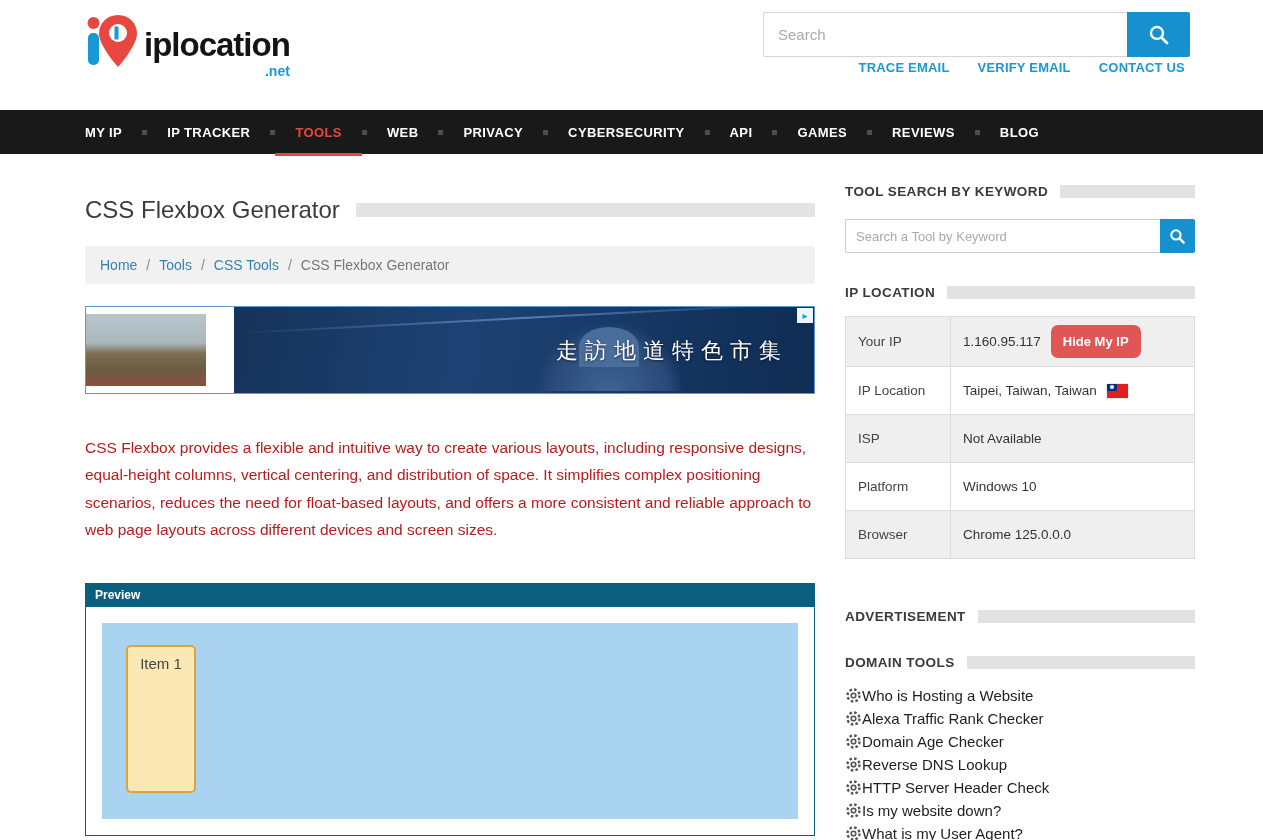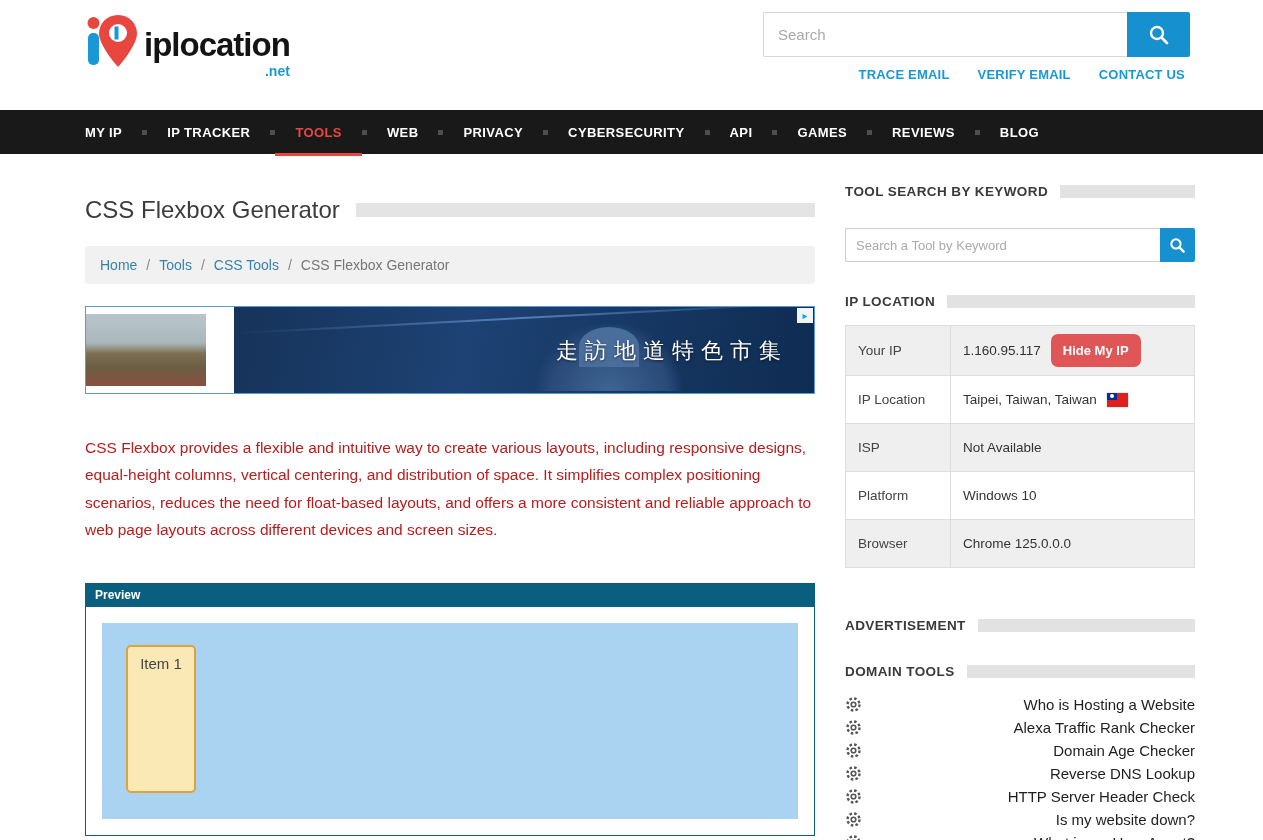--- a/index.html
+++ b/index.html
@@ -12,21 +12,21 @@
   .logo-text { position:relative; margin-left:4px; margin-top:14px; }
   .logo-main { font-size:33px; font-weight:bold; color:#141414; letter-spacing:-1px; }
   .logo-suffix { position:absolute; right:0; bottom:-15px; font-size:14px; font-weight:bold; color:#1899d6; }
   .search-box { position:absolute; top:12px; right:73px; display:flex; }
   .search-box input { width:364px; height:45px; border:1px solid #d6d6d6; border-right:none;
                       padding:0 14px; font-size:15px; color:#444; outline:none;
                       font-family:"Liberation Sans",sans-serif; border-radius:2px 0 0 2px; }
   .search-box input::placeholder { color:#a9a9a9; }
   .search-btn { width:63px; height:45px; background:#1790cf; border:none; cursor:pointer;
                 display:flex; align-items:center; justify-content:center; border-radius:0 2px 2px 0; }
-  .header-links { position:absolute; top:67px; right:78px; display:flex; gap:28px; }
+  .header-links { position:absolute; top:60px; right:78px; display:flex; gap:28px; }
   .header-links a { font-size:13px; font-weight:bold; color:#1899d6; text-decoration:none; cursor:pointer; letter-spacing:.2px; }
 
   
   .mainnav { height:44px; background:#191919; display:flex; align-items:center; padding-left:65px; }
   .nav-item { position:relative; height:48px; display:flex; align-items:center; padding:0 20px;
               color:#fff; font-size:13px; font-weight:bold; letter-spacing:.4px; text-decoration:none; cursor:pointer; }
   .nav-item.active { color:#e8473f; }
   .nav-item.active::after { content:""; position:absolute; left:0; right:0; bottom:0; height:3px; background:#e8473f; }
   .nav-sep { width:5px; height:5px; background:#4d4d4d; flex:0 0 auto; }
 
@@ -70,21 +70,21 @@
   .preview-body { padding:16px; background:#fff; }
   .flex-container { background:#aad3f2; height:196px; padding:22px 0 0 24px; }
   .flex-item { width:70px; height:148px; background:#fbe9b5; border:2px solid #dba43c; border-radius:5px;
                padding-top:8px; text-align:center; font-size:15px; color:#444; cursor:pointer; }
 
   
   .side-heading { display:flex; align-items:center; }
   .side-heading span { font-size:13.5px; font-weight:bold; color:#3a3a3a; letter-spacing:.4px; white-space:nowrap; }
   .side-heading .deco-bar { height:13px; margin-left:12px; background:#e2e2e2; }
 
-  .tool-search { display:flex; margin-top:29px; }
+  .tool-search { display:flex; margin-top:20px; }
   .tool-search input { flex:1; height:34px; border:1px solid #ccc; border-right:none; padding:0 10px;
                        font-size:13px; color:#555; outline:none; font-family:"Liberation Sans",sans-serif;
                        border-radius:2px 0 0 2px; }
   .tool-search input::placeholder { color:#aaa; }
   .tool-search button { width:35px; height:34px; background:#1790cf; border:none; cursor:pointer;
                         display:flex; align-items:center; justify-content:center; border-radius:0 2px 2px 0; }
 
   .ip-heading { margin-top:32px; }
   .ip-table { margin-top:16px; border:1px solid #ddd; border-bottom:none; }
   .ip-row { display:flex; border-bottom:1px solid #ddd; background:#fff; }
@@ -96,21 +96,21 @@
                  font-size:13px; font-weight:bold; cursor:pointer; font-family:"Liberation Sans",sans-serif; }
   .flag-tw { position:relative; width:21px; height:14px; background:#e01f1f; display:inline-block;
              box-shadow:0 0 1px rgba(0,0,0,.45); flex:0 0 auto; }
   .flag-tw::before { content:""; position:absolute; left:0; top:0; width:10.5px; height:7px; background:#0b2d8d; }
   .flag-tw::after { content:""; position:absolute; left:3.3px; top:1.6px; width:4px; height:4px;
              background:#fff; border-radius:50%; }
 
   .adv-heading { margin-top:50px; }
   .dt-heading { margin-top:31px; }
   .tools-list { margin-top:17px; list-style:none; }
-  .tools-list li { display:flex; align-items:center; margin-bottom:6px;justify-content:space-between; }
+  .tools-list li { display:flex; align-items:center; margin-bottom:6px; }
   .tools-list a { font-size:15px; color:#1e1e1e; text-decoration:none; cursor:pointer; }
   .gear { flex:0 0 auto; display:block; }
 </style>
 </head>
 <body>
 
 <header class="topbar">
   <div class="logo">
     <svg class="logo-icon" width="56" height="60" viewBox="0 0 56 60">
       <rect x="4" y="21" width="11" height="32" rx="5" fill="#1899d6"></rect>

